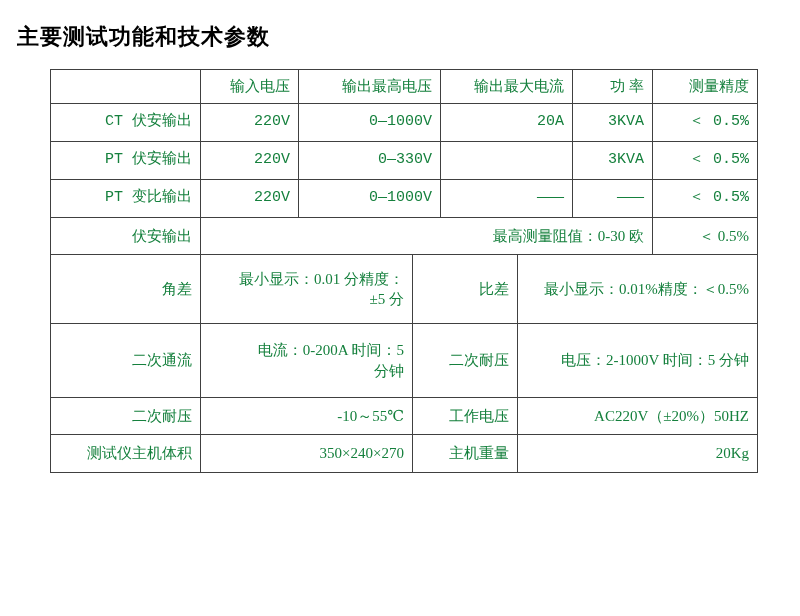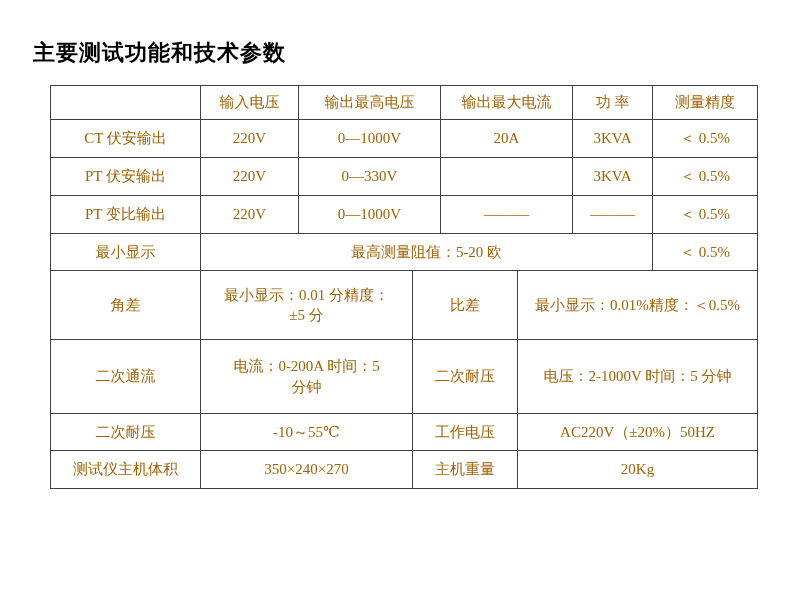--- a/index.html
+++ b/index.html
@@ -15,44 +15,44 @@
   }
   .page {
     width: 800px;
     height: 616px;
     background: #ffffff;
     position: relative;
   }
   .doc-title {
     font-size: 22px;
     font-weight: 700;
-    margin: 16px;
+    margin: 0;
     padding: 22px 0 0 17px;
     letter-spacing: 1px;
     color: #000000;
   }
   table.spec-table {
     border-collapse: collapse;
     table-layout: fixed;
     margin: 17px 0 0 50px;
     width: 707px;
   }
   table.spec-table td {
     border: 1px solid #404040;
     font-size: 15px;
     line-height: 1.35;
     padding: 2px 8px;
     vertical-align: middle;
-    text-align: center;
+    text-align: right;
     white-space: pre-line;
     overflow: hidden;
-    color: #a16207;
+    color: #15803d;
   }
   tr.r-head td  { height: 34px; }
-  tr.r-std td   { height: 38px; }
+  tr.r-std td   { height: 38px; font-family: Liberation Mono, monospace; }
   tr.r-meas td  { height: 37px; }
   tr.r-angle td { height: 69px; }
   tr.r-flow td  { height: 74px; }
   tr.r-temp td  { height: 37px; }
   tr.r-size td  { height: 38px; margin-top: 39px; }
   td.multiline  { line-height: 2.1; }
 </style>
 </head>
 <body>
 
@@ -106,22 +106,22 @@
       <td>220V</td>
       <td colspan="2">0—1000V</td>
       <td colspan="2">———</td>
       <td>———</td>
       <td>＜ 0.5%</td>
     </tr>
 
 
 
     <tr class="r-meas">
-      <td>最小显示</td>
-      <td colspan="6">最高测量阻值：5-20 欧</td>
+      <td>伏安输出</td>
+      <td colspan="6">最高测量阻值：0-30 欧</td>
       <td>＜ 0.5%</td>
     </tr>
 
     <tr class="r-angle">
       <td>角差</td>
       <td colspan="2" class="multiline">最小显示：0.01 分精度：
 ±5 分</td>
       <td colspan="2">比差</td>
       <td colspan="3">最小显示：0.01%精度：＜0.5%</td>
     </tr>

